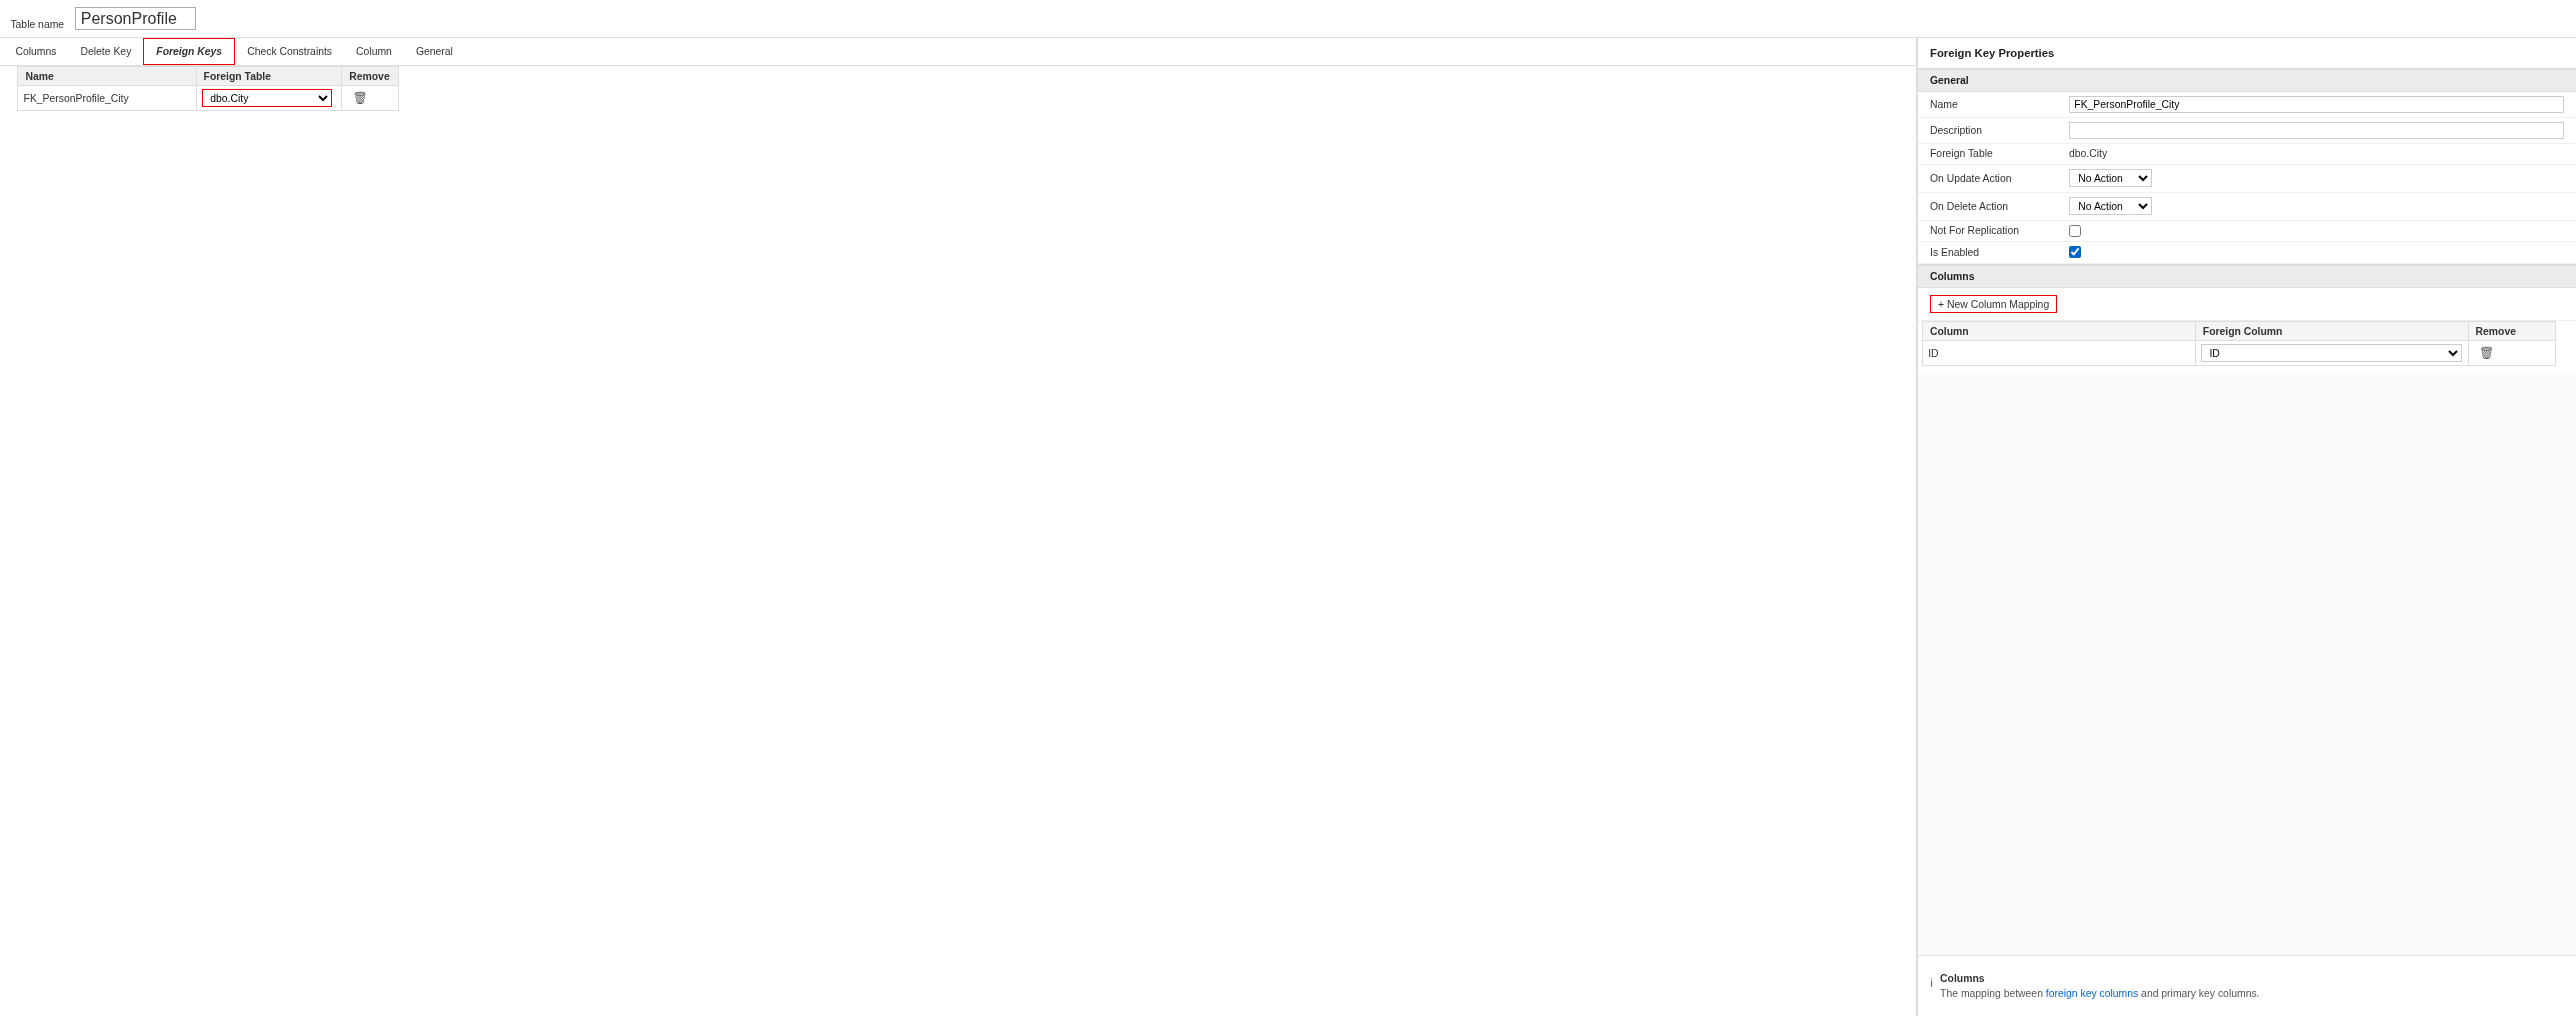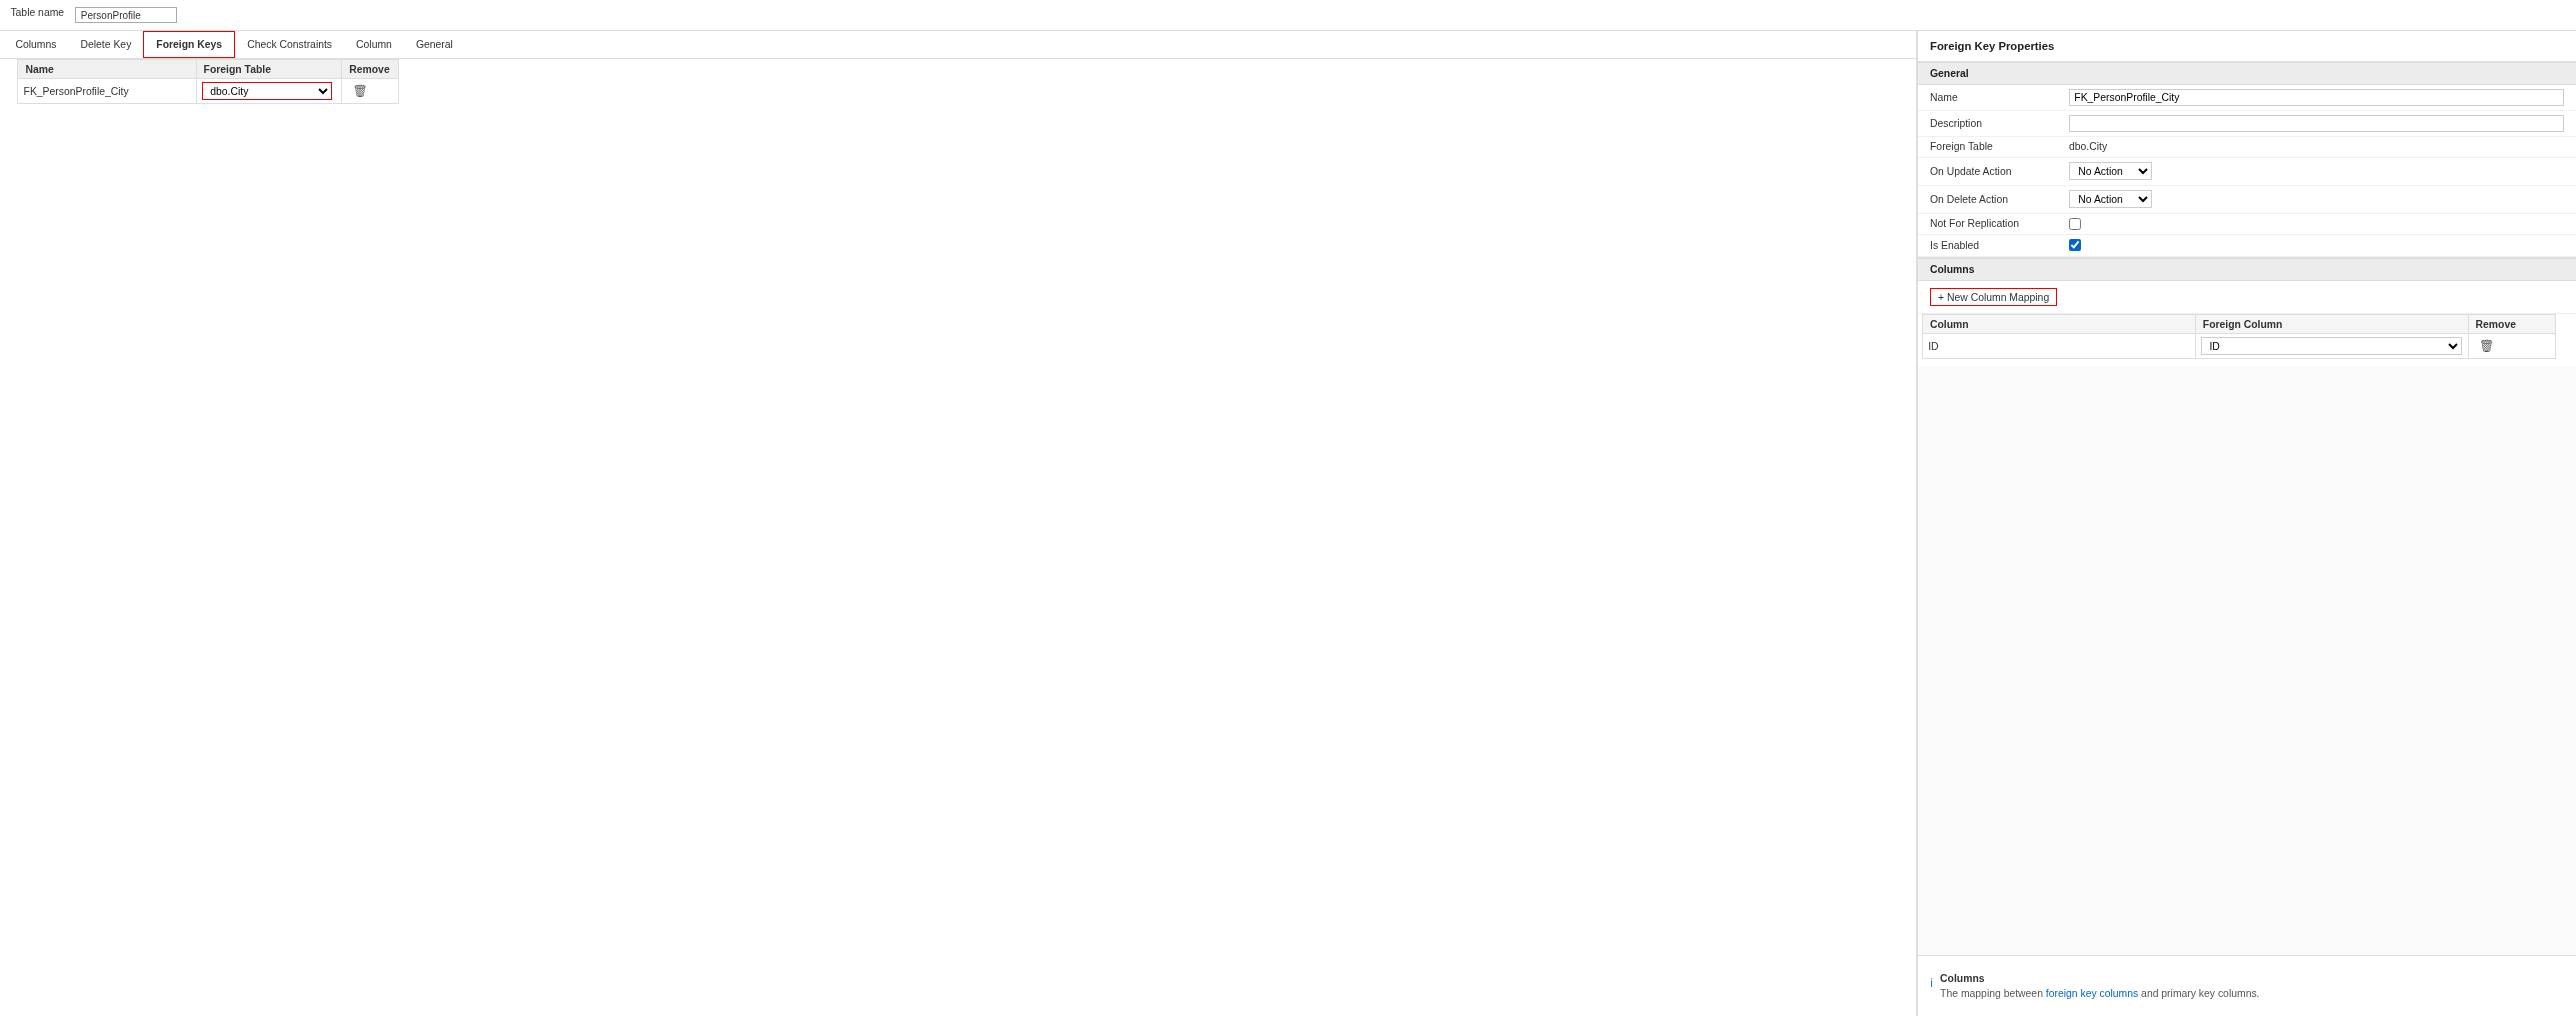--- a/index.html
+++ b/index.html
@@ -1,25 +1,25 @@
 <!DOCTYPE html>
 <html><head>
   <meta charset="utf-8">
   <style>
     * { box-sizing: border-box; margin: 0; padding: 0; font-family: 'Segoe UI', Arial, sans-serif; font-size: 10.4px; }
     body { background: #f5f5f5; color: #333; width: 2576px; min-height: 1016px; overflow-x: auto; }
     .app-container { display: flex; flex-direction: column; height: 1016px; background: #fff; }
-    .top-bar { display: flex; align-items: flex-start; padding: 7px 10.4px; border-bottom: 0.9px solid #ddd; background: #fff; gap: 7px; }
+    .top-bar { display: flex; align-items: flex-end; padding: 7px 10.4px; border-bottom: 0.9px solid #ddd; background: #fff; gap: 7px; }
     .table-name-label { font-size: 10.4px; color: #333; margin-right: 3.5px; }
-    .table-name-input { border: 0.9px solid #aaa; padding: 1.7px 5.2px; font-size: 10px; width: 102px; color: #333; }
+    .table-name-input { border: 0.9px solid #aaa; padding: 1.7px 5.2px; font-size: 16px; width: 121px; color: #333; }
     .main-content { display: flex; flex: 1; overflow: hidden; }
     .left-panel { flex: 1; display: flex; flex-direction: column; border-right: 0.9px solid #ddd; background: #fff; }
     .tabs { display: flex; border-bottom: 0.9px solid #ddd; background: #fff; padding: 0 3.5px; }
     .tab { padding: 7px 12px; cursor: pointer; font-size: 10.4px; color: #333; border: none; background: none; border-bottom: 1.7px solid transparent; }
-    .tab.active { border: 1.7px solid #e00; color: #333; font-weight: 600; background: #fff; }
+    .tab.active { border: 1.7px solid #e00; color: #333; font-weight: 600; background: #fff; font-style: italic; }
     .toolbar { padding: 7px 8.7px; }
     .btn-new { display: inline-flex; align-items: center; gap: 3.5px; padding: 2.6px 7px; border: 0.9px solid #ccc; background: #fff; cursor: pointer; font-size: 10.4px; color: #333; }
     .btn-new.highlighted { border: 1.7px solid #e00; }
     .fk-table { width: 382px; border-collapse: collapse; margin: 0 8.7px; }
     .fk-table th { background: #f0f0f0; border: 0.9px solid #ddd; padding: 3.5px 7px; font-weight: 600; font-size: 10.4px; text-align: left; }
     .fk-table td { border: 0.9px solid #ddd; padding: 2.6px 5.2px; font-size: 10.4px; }
     .fk-table .name-cell { min-width: 173px; }
     .fk-table .ft-cell { min-width: 130px; }
     .fk-select { border: 1.7px solid #e00; padding: 1.7px 3.5px; font-size: 10.4px; width: 130px; background: #fff; }
     .delete-btn { background: none; border: none; cursor: pointer; font-size: 12px; color: #555; padding: 1.7px 5.2px; }

